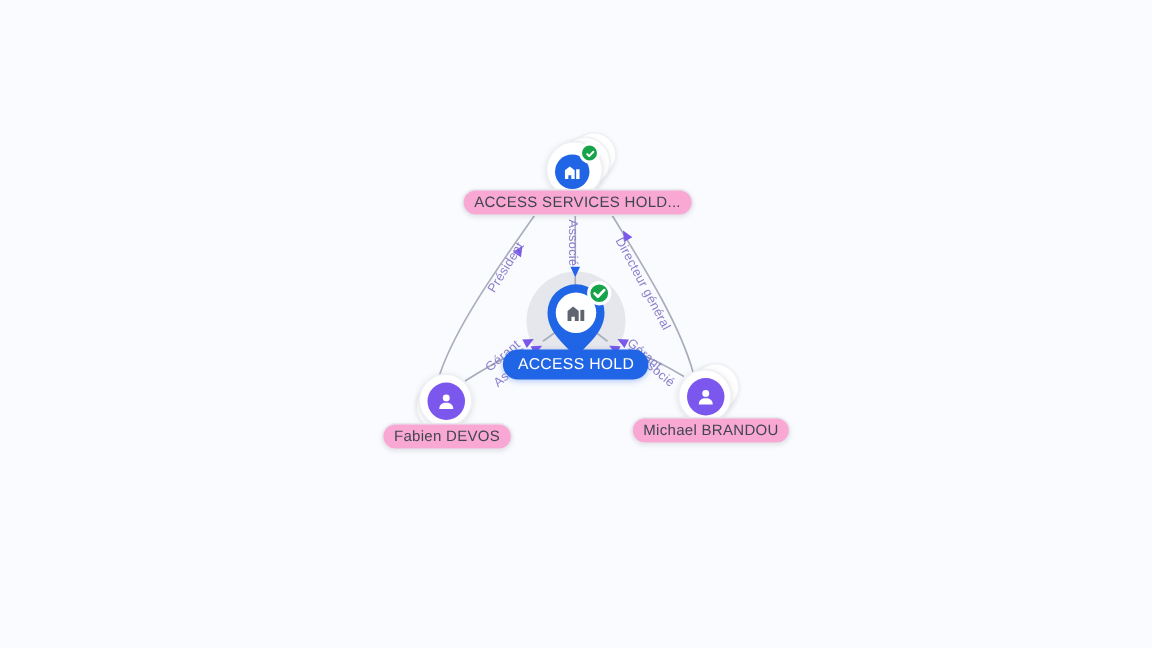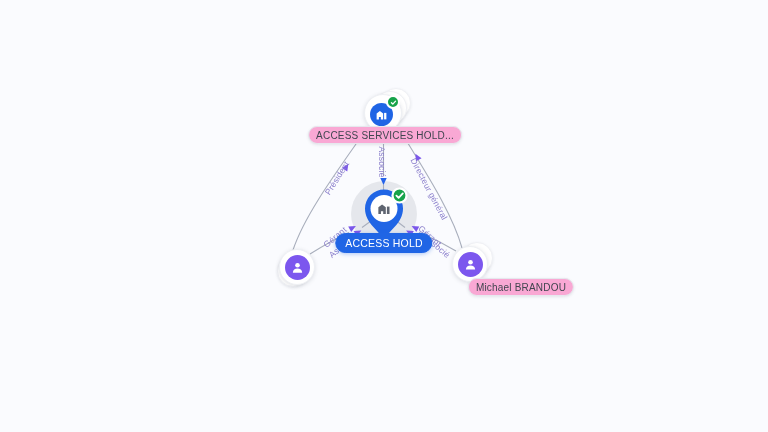--- a/index.html
+++ b/index.html
@@ -126,26 +126,27 @@
   <div>
     <div class="circle node-back" style="left:277px;top:255px;width:32px;height:32px;"></div>
     <div class="circle node-white" style="left:279px;top:249px;width:36px;height:36px;"></div>
     <div class="circle node-accent accent-purple" style="left:285px;top:255px;width:25px;height:25px;">
       <svg width="15" height="15" viewBox="0 0 24 24" fill="#ffffff">
         <circle cx="12" cy="8.4" r="3.7"></circle>
         <path d="M4.6 19.8 c0-4.1 3.3-6.2 7.4-6.2 s7.4 2.1 7.4 6.2 v0.4 H4.6 Z"></path>
       </svg>
     </div>
   </div>
+  <div class="pill" style="left:298px;top:291px;">Fabien DEVOS</div>
 
   <div>
     <div class="circle node-back" style="left:461px;top:242px;width:32px;height:32px;"></div>
     <div class="circle node-white" style="left:452px;top:246px;width:36px;height:36px;"></div>
     <div class="circle node-accent accent-purple" style="left:458px;top:252px;width:25px;height:25px;">
       <svg width="15" height="15" viewBox="0 0 24 24" fill="#ffffff">
         <circle cx="12" cy="8.4" r="3.7"></circle>
         <path d="M4.6 19.8 c0-4.1 3.3-6.2 7.4-6.2 s7.4 2.1 7.4 6.2 v0.4 H4.6 Z"></path>
       </svg>
     </div>
   </div>
-  <div class="pill" style="left:474px;top:287px;margin-left:47px;">Michael BRANDOU</div>
+  <div class="pill" style="left:474px;top:287px;">Michael BRANDOU</div>
 
 </div>
 
 </body></html>

